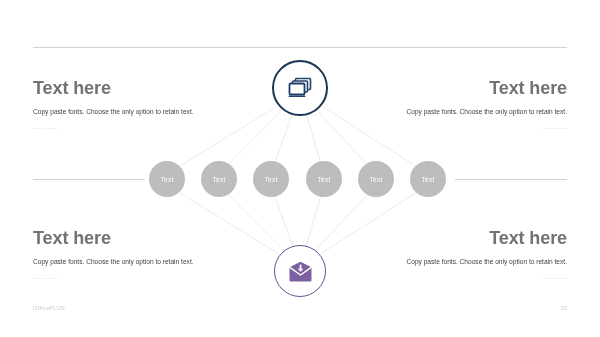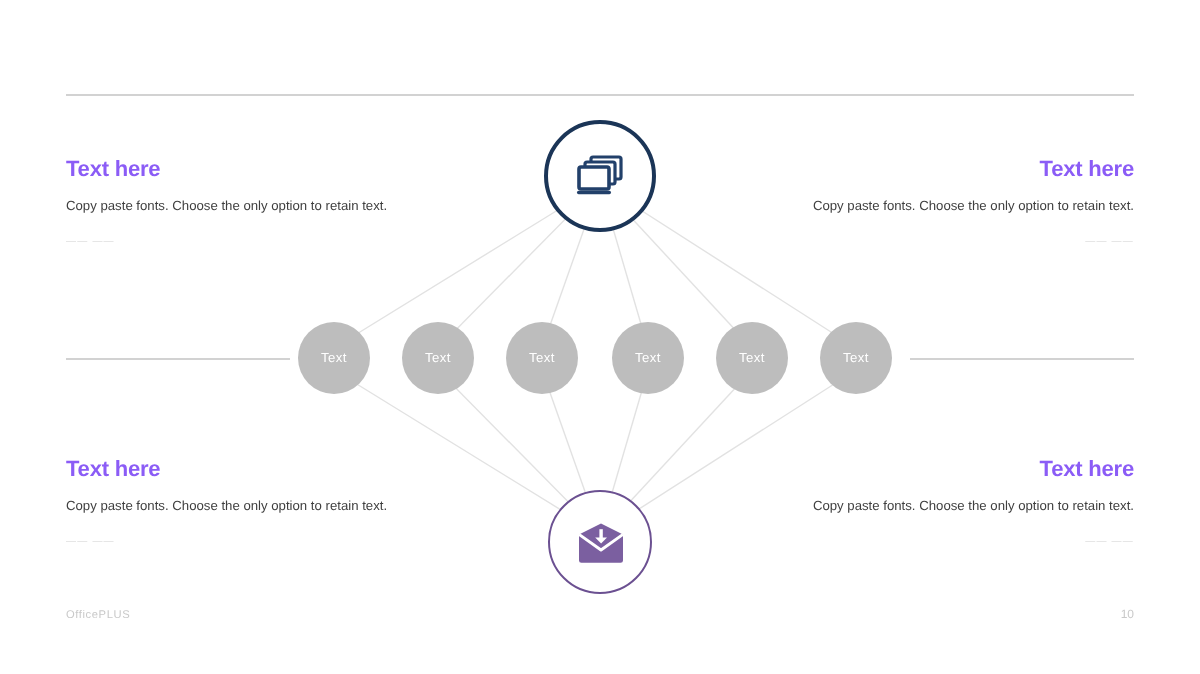--- a/index.html
+++ b/index.html
@@ -42,23 +42,23 @@
   .rule-top   { left: 33px;  top: 47px;  width: 534px; }
   .rule-midl  { left: 33px;  top: 179px; width: 112px; }
   .rule-midr  { left: 455px; top: 179px; width: 112px; }
 
   
   .block {
     position: absolute;
     width: 178px;
   }
   .block .title {
-    font-size: 11px;
+    font-size: 18px;
     font-weight: bold;
-    color: #8b5cf6;
+    color: #737373;
     letter-spacing: -0.1px;
     margin: 0 0 7px 0;
     line-height: 1.1;
   }
   .block .body {
     font-size: 6.6px;
     color: #3f3f3f;
     line-height: 1.75;
     margin: 0;
   }

